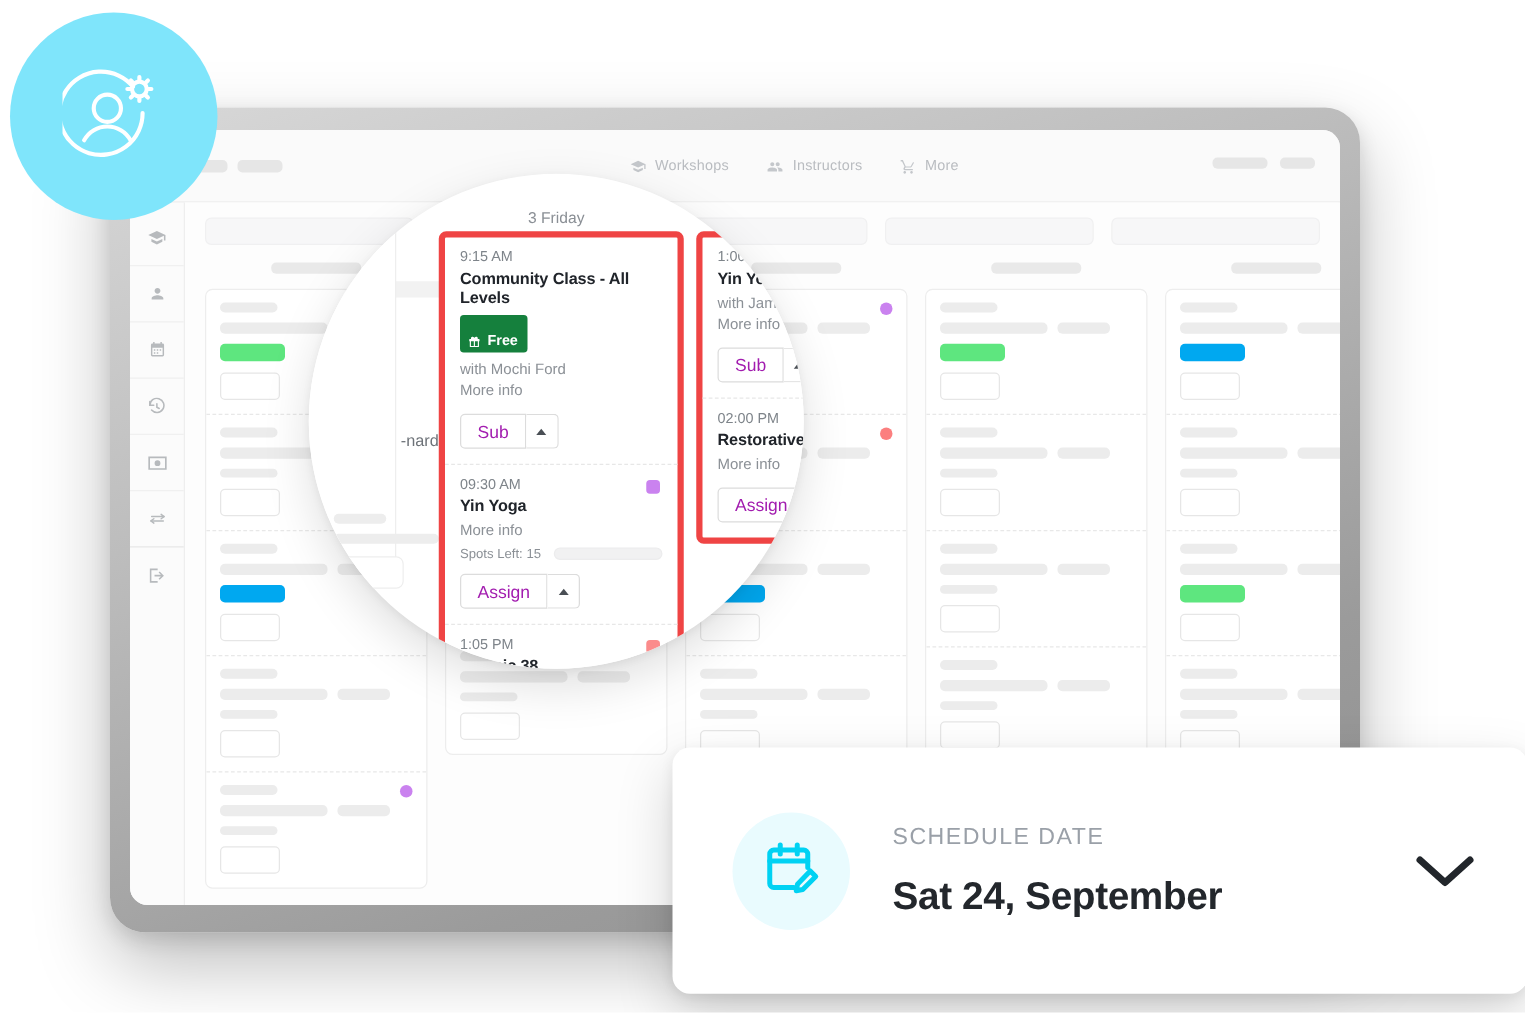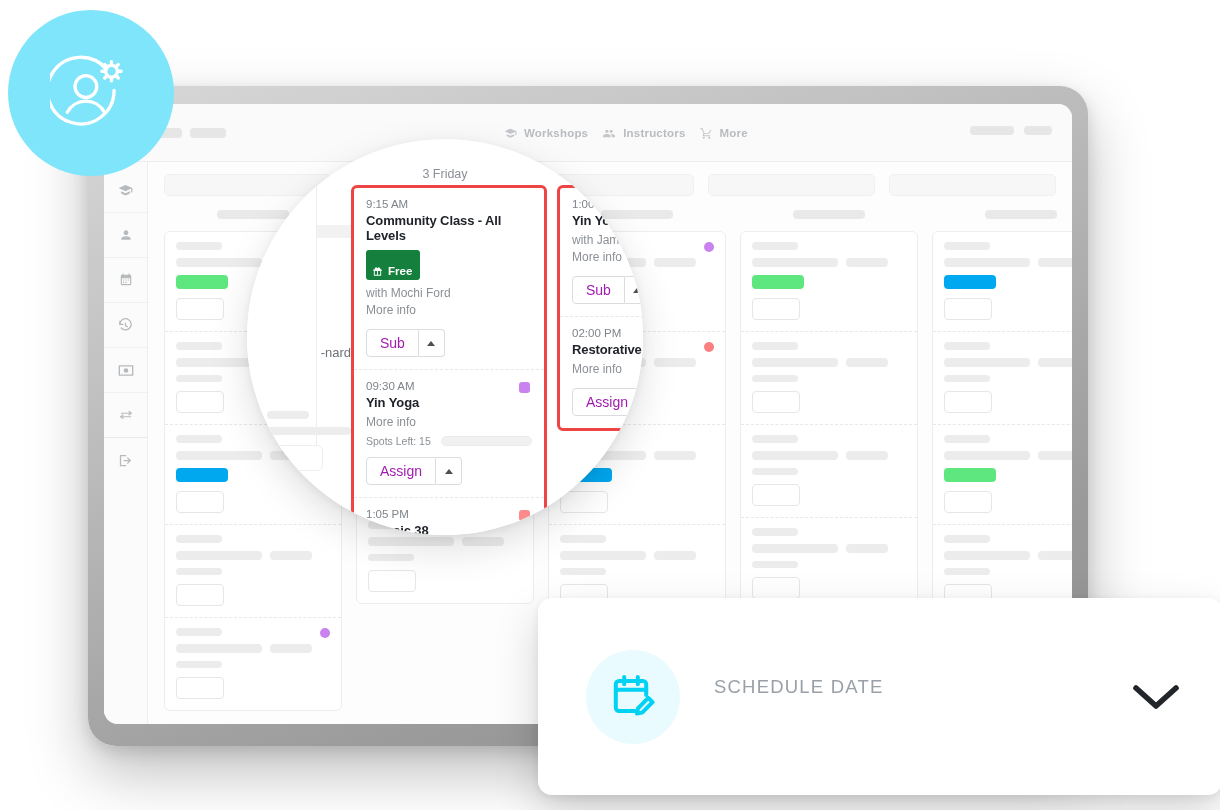--- a/index.html
+++ b/index.html
@@ -40,21 +40,21 @@
     padding: 0 18px;
     position: relative;
   }
   .logo-group { display: flex; align-items: center; gap: 8px; }
   .ph { background: #e6e6e6; border-radius: 4px; display:block; }
   .logo-a { width: 60px; height: 10px; }
   .logo-b { width: 36px; height: 10px; }
 
   .topnav {
     position: absolute; left: 400px; top: 0; height: 58px;
-    display: flex; align-items: center; gap: 14px; font-weight: bold;
+    display: flex; align-items: center; gap: 30px;
   }
   .topnav .navitem {
     display: flex; align-items: center; gap: 7px;
     font-size: 11.5px; color: #b9bcc0; letter-spacing: .2px;
     white-space: nowrap;
   }
   .topnav .navitem svg { display:block; }
   .topnav .navitem .icn { color:#c4c7cb; }
 
   .topright { position:absolute; right: 20px; top: 22px; display:flex; gap:10px; }
@@ -135,21 +135,21 @@
     position: absolute; left: 0; right: 0; top: 28px;
     text-align: center; font-size: 12.5px; color: #8a8f95;
   }
   .lens-text-nard {
     position: absolute; left: 0px; top: 206px; width: 104px;
     text-align: right; font-size: 13px; color: #6d7278;
   }
 
   .lcard {
     position: absolute;
-    background: #fff; border: 3px solid #ef4444; border-radius: 6px;
+    background: #fff; border: 5px solid #ef4444; border-radius: 6px;
   }
   .lcard-a { left: 104px; top: 46px; width: 196px; }
   .lcard-b { left: 310px; top: 46px; width: 196px; }
 
   .lslot { padding: 10px 12px 12px 12px; border-bottom: 1px dashed #e7e7e7; position:relative; }
   .lslot:last-child { border-bottom:none; }
   .ltime { font-size: 11.5px; color: #7e848a; margin-bottom: 3px; }
   .ltitle { font-size: 13px; color: #20242a; font-weight: 700; margin-bottom: 4px; letter-spacing: -.1px; }
   .lmeta { font-size: 12px; color: #8b9096; line-height: 1.42; }
   .lspots { font-size: 10.5px; color: #8b9096; display:flex; align-items:center; gap:10px; margin-top: 4px; }
@@ -709,20 +709,21 @@
           <path d="M13 20H5a1.6 1.6 0 0 1-1.6-1.6V6.6A1.6 1.6 0 0 1 5 5h12a1.6 1.6 0 0 1 1.6 1.6V12"></path>
           <line x1="3.4" y1="9.4" x2="18.6" y2="9.4"></line>
           <line x1="7.6" y1="3" x2="7.6" y2="6.6"></line>
           <line x1="14.4" y1="3" x2="14.4" y2="6.6"></line>
           <path d="M19.6 13.4 21.8 15.6 16.6 20.8l-2.6.5.5-2.6z"></path>
         </svg>
       </span>
     </div>
     <div class="date-text">
       <div class="date-label">SCHEDULE DATE</div>
+      <div class="date-value">Sat 24, September</div>
     </div>
     <span class="chev">
       <svg width="52" height="32" viewBox="0 0 26 16" fill="none" stroke="currentColor" stroke-width="2.8" stroke-linecap="round" stroke-linejoin="round">
         <polyline points="3,3.5 13,12.5 23,3.5"></polyline>
       </svg>
     </span>
   </div>
 
 </div>
 

